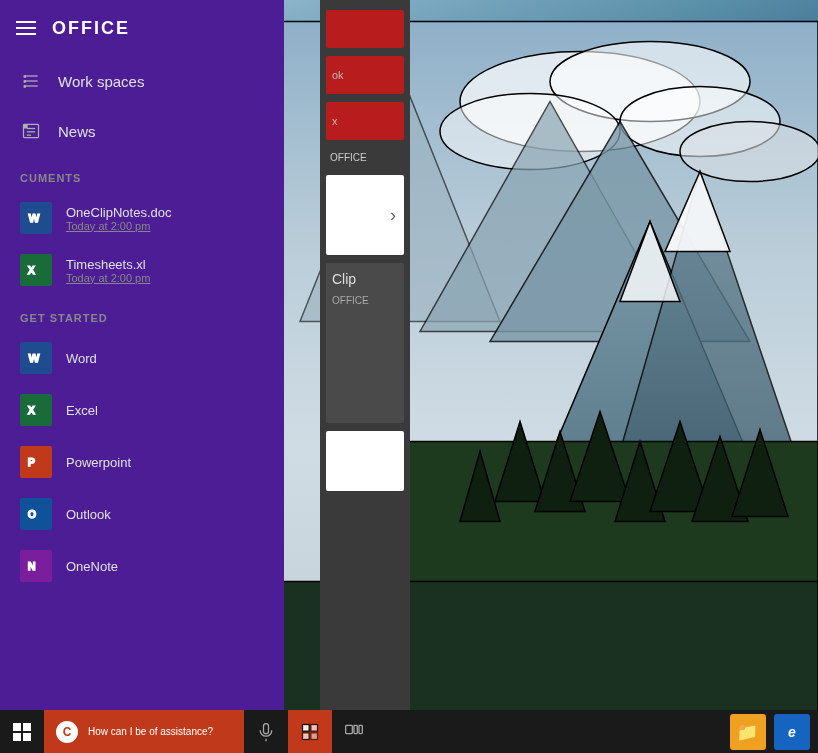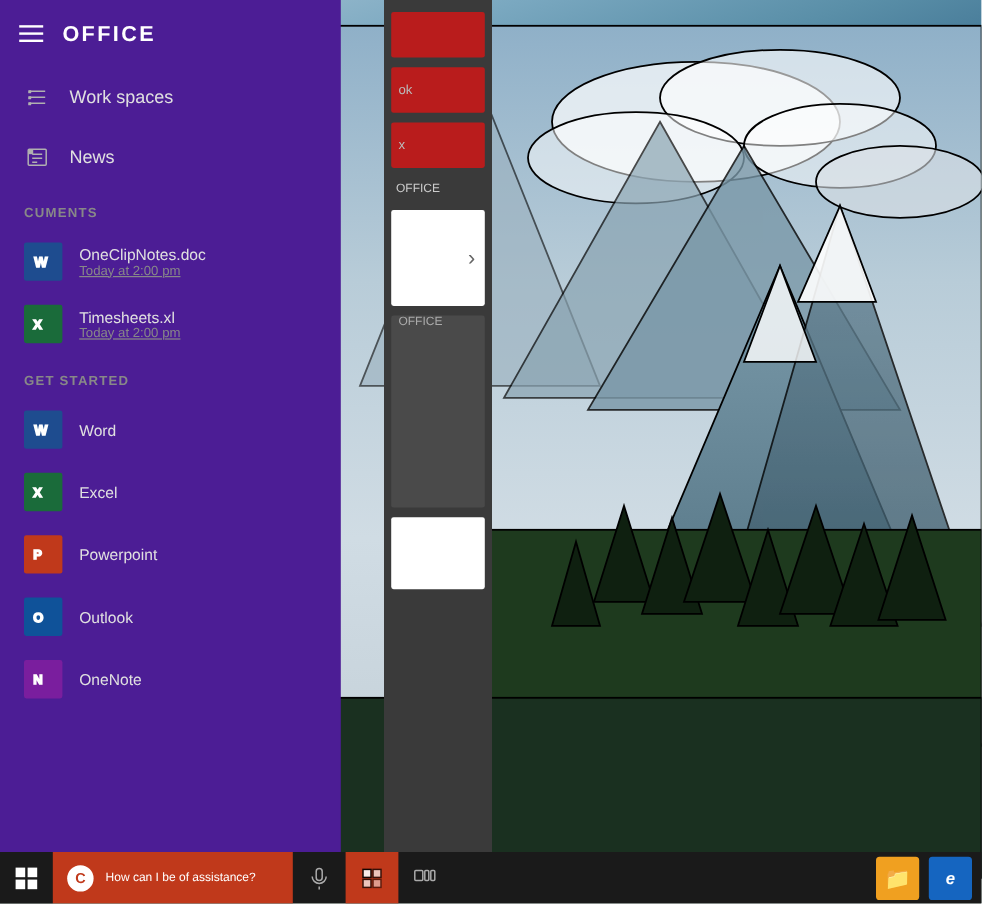--- a/index.html
+++ b/index.html
@@ -478,20 +478,21 @@
       <span style="color:#bbb;font-size:11px;">ok</span>
     </div>
     <div class="content-block" style="display:flex;align-items:center;padding:0 6px;">
       <span style="color:#bbb;font-size:11px;">x</span>
     </div>
     <div style="color:#ccc;font-size:10px;padding:4px 4px;">OFFICE</div>
     <div class="content-block-white">
       <span class="chevron-right">›</span>
     </div>
     <div class="content-block-tall">
+      <div style="padding:8px 6px;color:#ddd;font-size:14px;">Clip</div>
       <div style="padding:0 6px;color:#aaa;font-size:10px;">OFFICE</div>
     </div>
     <div class="content-block-bottom"></div>
   </div>
 </div>
 
 <div class="office-panel">
 
   <div class="panel-header">
     <div class="hamburger-icon">

